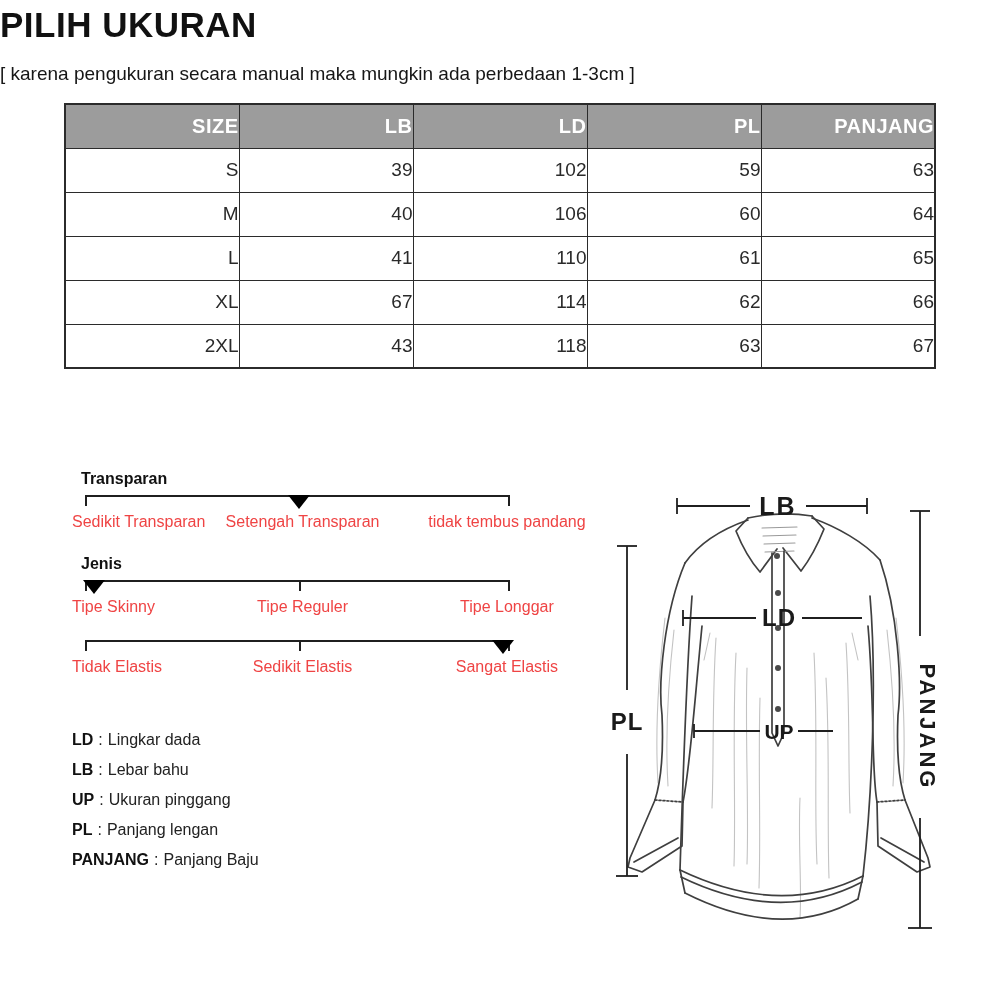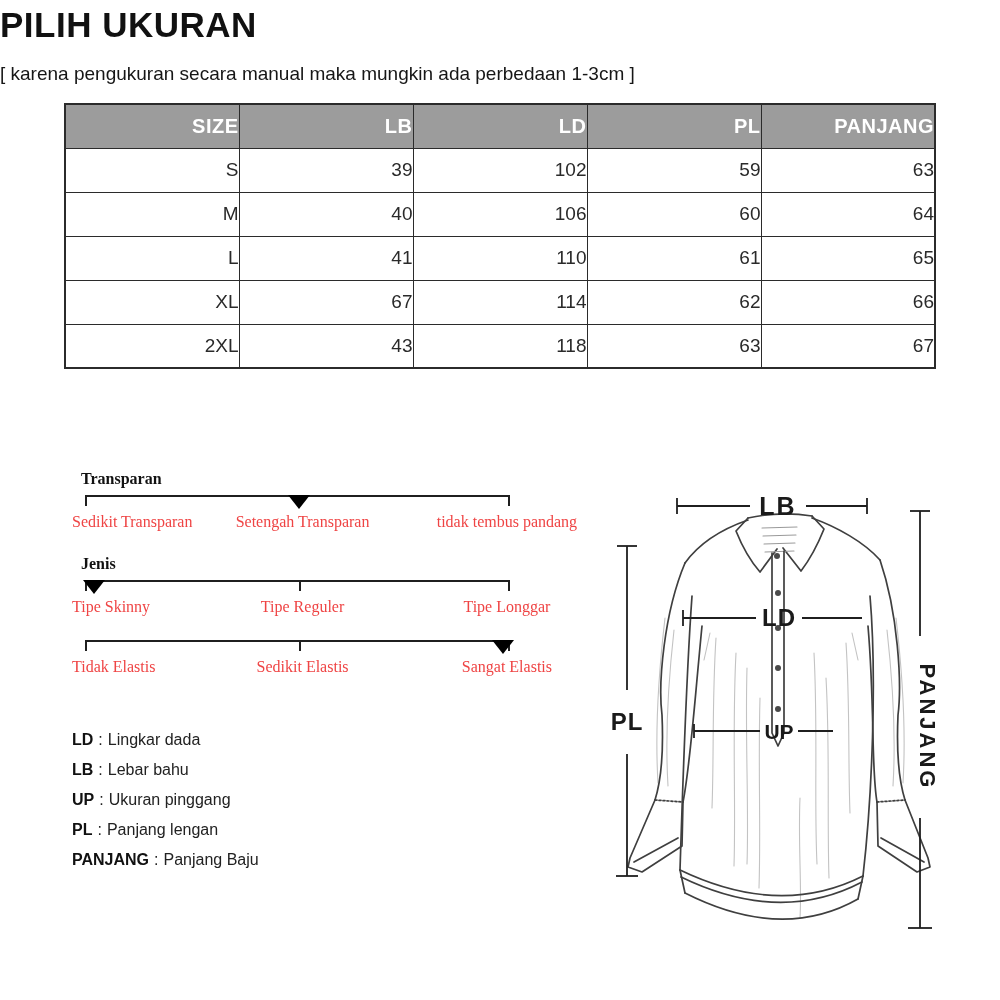--- a/index.html
+++ b/index.html
@@ -26,21 +26,21 @@
     height:44px;
   }
   table.size-table th {
     background:#9c9c9c; color:#ffffff; font-size:20px; font-weight:700;
     letter-spacing:0.5px;
   }
   table.size-table td { font-size:19px; color:#2a2a2a; background:#ffffff; }
 
   
   .scales { position:absolute; left:72px; top:470px; width:524px; }
-  .scale { margin-bottom:23px;font-family:Liberation Serif, serif; }
+  .scale { margin-bottom:23px; }
   .scale-title { font-size:16px; font-weight:700; margin:0 0 7px 9px; color:#111; }
   .scale-track {
     position:relative; margin-left:13px; width:425px; height:14px;
     border-top:2px solid #1f1f1f;
   }
   .scale-tick { position:absolute; top:0; width:2px; height:9px; background:#1f1f1f; }
   .scale-tick.t-left  { left:0; }
   .scale-tick.t-mid   { left:50.3%; }
   .scale-tick.t-right { right:0; }
   .scale-marker {

